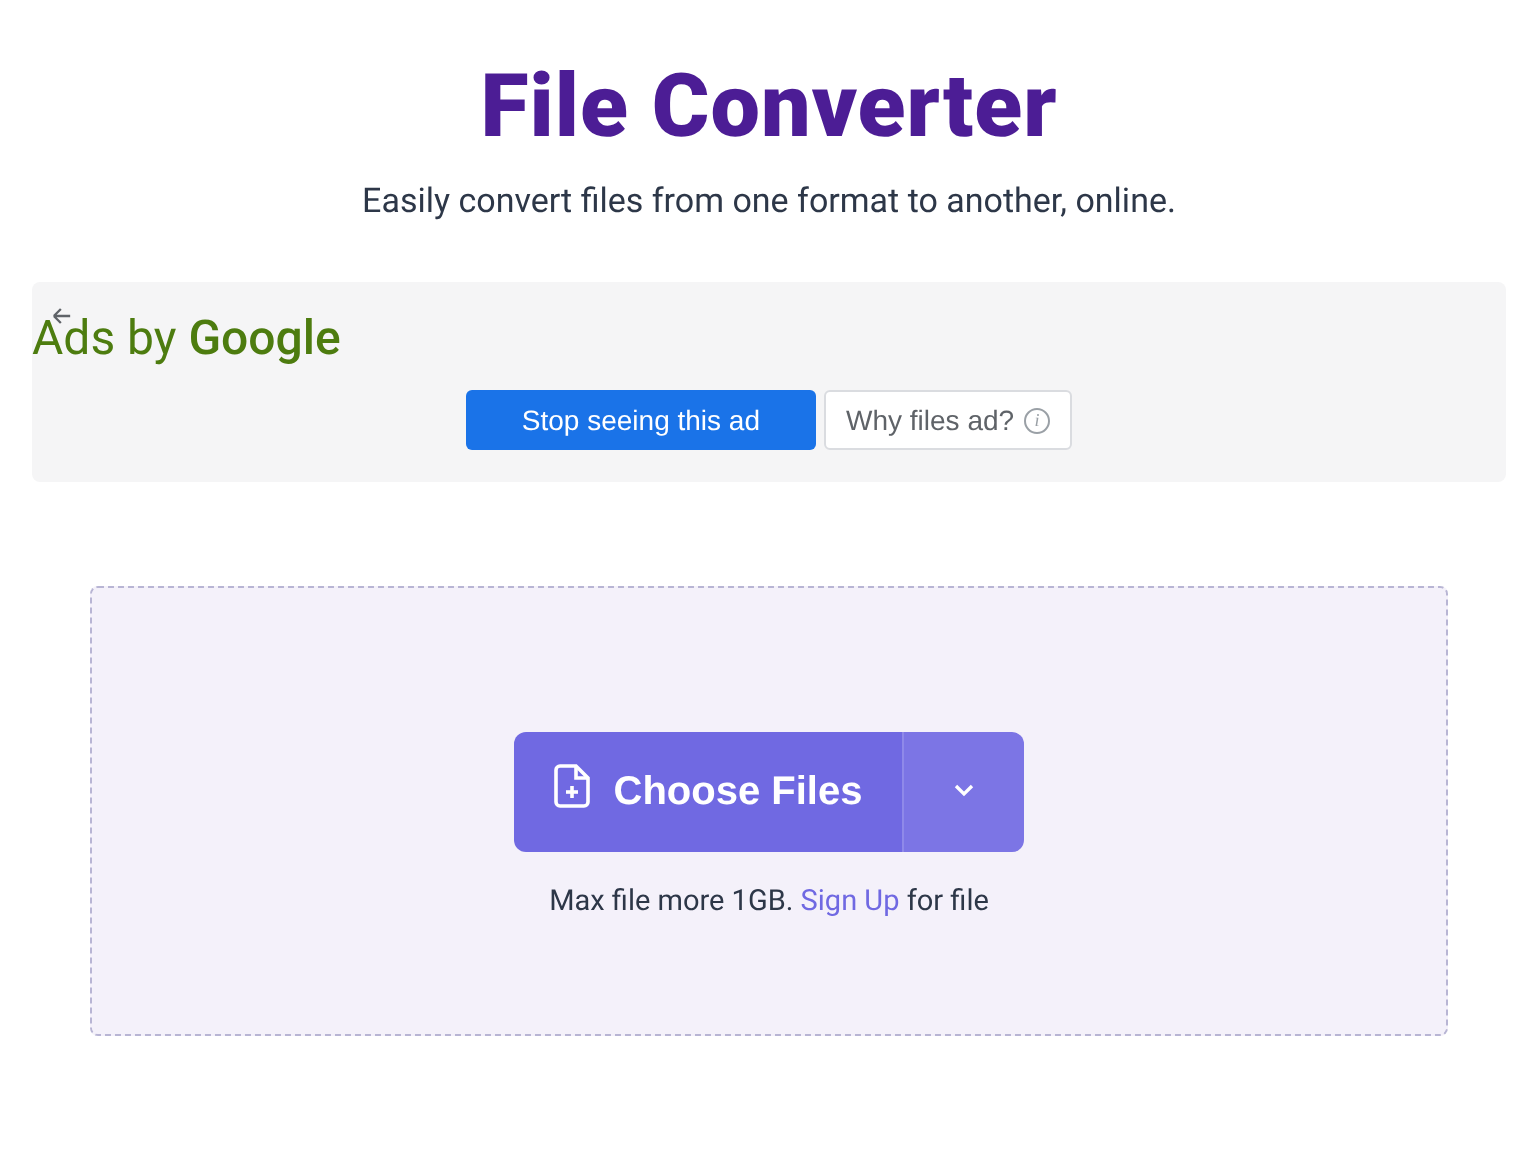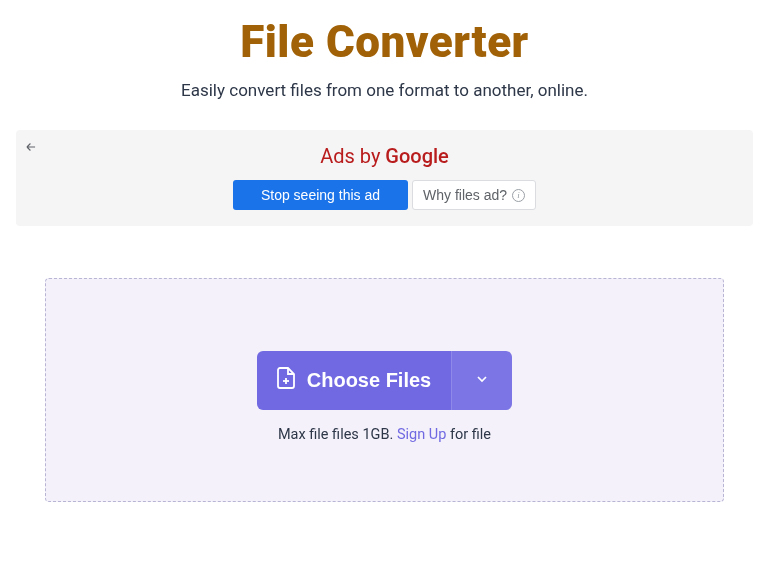--- a/index.html
+++ b/index.html
@@ -12,23 +12,23 @@
       font-family: -apple-system, BlinkMacSystemFont, "Segoe UI", Roboto, sans-serif;
       background: #ffffff;
       width: 769px;
       height: 580px;
       overflow: hidden;
     }
     
     .page-title {
       font-size: 44px;
       font-weight: 900;
-      color: #a16207;
+      color: #4c1d95;
       text-align: center;
-      margin-top: 16px;
+      margin-top: 27px;
       letter-spacing: 0.5px;
     }
     
     .page-subtitle {
       font-size: 17px;
       color: #2d3748;
       text-align: center;
       margin-top: 12px;
       font-weight: 400;
     }
@@ -44,23 +44,22 @@
     .back-arrow {
       position: absolute;
       left: 8px;
       top: 10px;
       color: #5f6368;
       font-size: 14px;
       cursor: pointer;
     }
     
     .ads-by-label {
-      text-align: center;
-      font-size: 20px;
-      color: #b91c1c;
+      font-size: 24px;
+      color: #4d7c0f;
       margin-bottom: 12px;
     }
     
     .ads-by-label .google-text {
       font-weight: 500;
     }
     
     .ad-buttons {
       display: flex;
       justify-content: center;
@@ -207,16 +206,16 @@
       </button>
       <button class="dropdown-btn">
         <span>
           <svg width="16" height="16" viewBox="0 0 24 24" fill="none" stroke="white" stroke-width="2.5">
             <polyline points="6 9 12 15 18 9"></polyline>
           </svg>
         </span>
       </button>
     </div>
     <div class="max-size-text">
-      <span>Max file files 1GB. </span><a class="signup-link">Sign Up</a><span> for file</span>
+      <span>Max file more 1GB. </span><a class="signup-link">Sign Up</a><span> for file</span>
     </div>
   </div>
 </div>
 
 </body></html>

